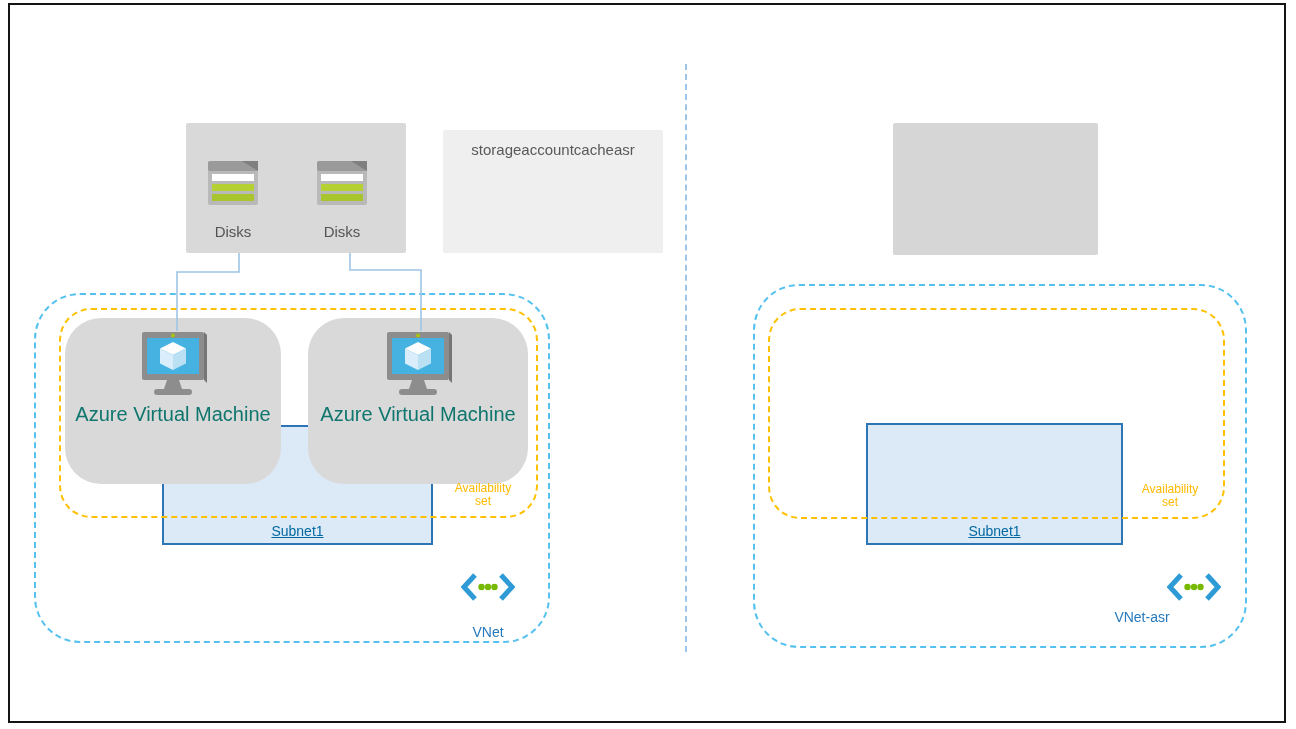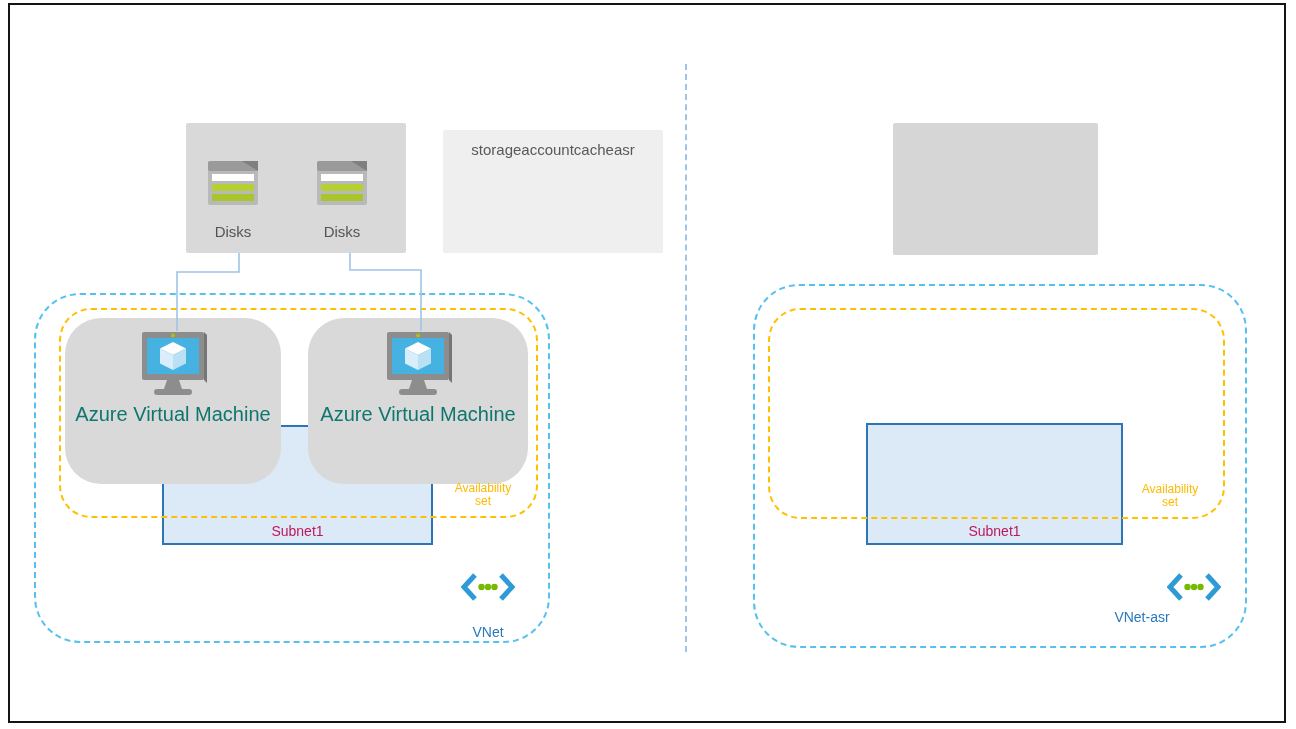--- a/index.html
+++ b/index.html
@@ -19,21 +19,21 @@
   .storage-label { padding-top:11px; text-align:center; font-size:15px; color:#595959; }
 
   .disk { position:absolute; width:52px; text-align:center; z-index:3; }
   #disk1 { left:207px; top:161px; }
   #disk2 { left:316px; top:161px; }
   .disk-label { font-size:15px; color:#545454; margin-top:14px; }
 
   .subnet { position:absolute; background:#dce9f6; border:2px solid #2e75b6; box-sizing:border-box; z-index:1; }
   #src-subnet { left:162px; top:425px; width:271px; height:120px; }
   #tgt-subnet { left:866px; top:423px; width:257px; height:122px; }
-  .subnet-label { position:absolute; left:0; right:0; bottom:4px; text-align:center; font-size:14px; color:#be185d; }
+  .subnet-label { position:absolute; left:0; right:0; bottom:4px; text-align:center; font-size:14px; color:#0369a1;text-decoration:underline; }
 
   .dashed-blue   { position:absolute; border:2px dashed #55c1ee; border-radius:46px; box-sizing:border-box; z-index:2; }
   #src-vnet-box { left:34px;  top:293px; width:516px; height:350px; }
   #tgt-vnet-box { left:753px; top:284px; width:494px; height:364px; }
   .dashed-yellow { position:absolute; border:2px dashed #ffc000; border-radius:32px; box-sizing:border-box; z-index:2; }
   #src-avail-box { left:59px;  top:308px; width:479px; height:210px; }
   #tgt-avail-box { left:768px; top:308px; width:457px; height:211px; }
 
   .vm-box { position:absolute; background:#d9d9d9; border-radius:36px; text-align:center; z-index:3; }
   #vm1 { left:65px;  top:318px; width:216px; height:166px; }

